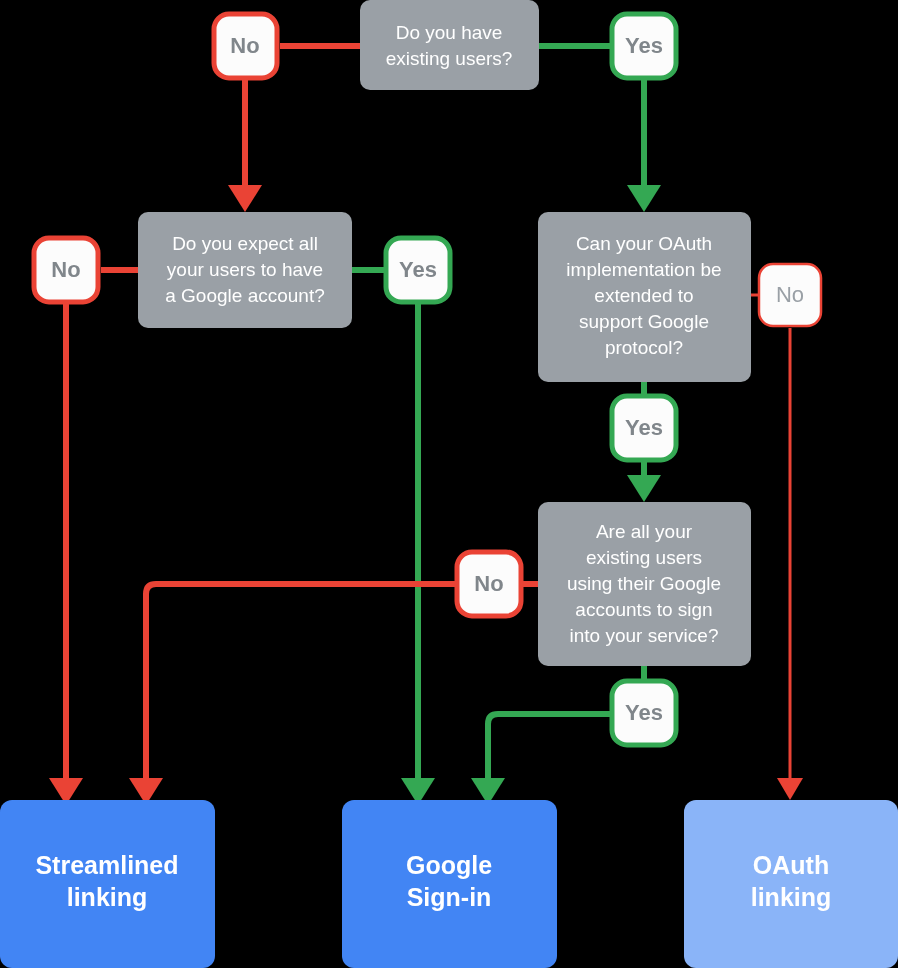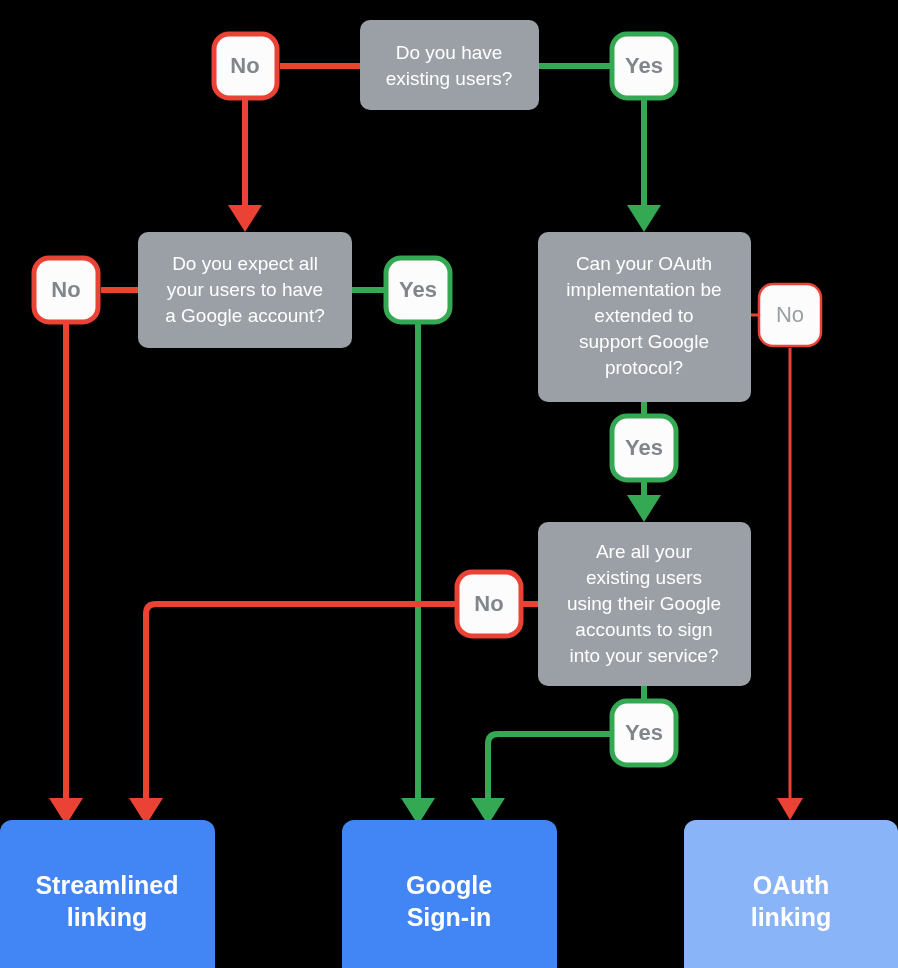--- a/index.html
+++ b/index.html
@@ -12,21 +12,20 @@
     width: 898px;
     height: 968px;
     overflow: hidden;
     font-family: "Liberation Sans", sans-serif;
   }
   #flowchart-root {
     position: relative;
     width: 898px;
     height: 708px;
     background: #000000;
-    margin-top: 20px;
   }
   svg.diagram {
     position: absolute;
     top: 0;
     left: 0;
     width: 898px;
     height: 968px;
     display: block;
   }
   

